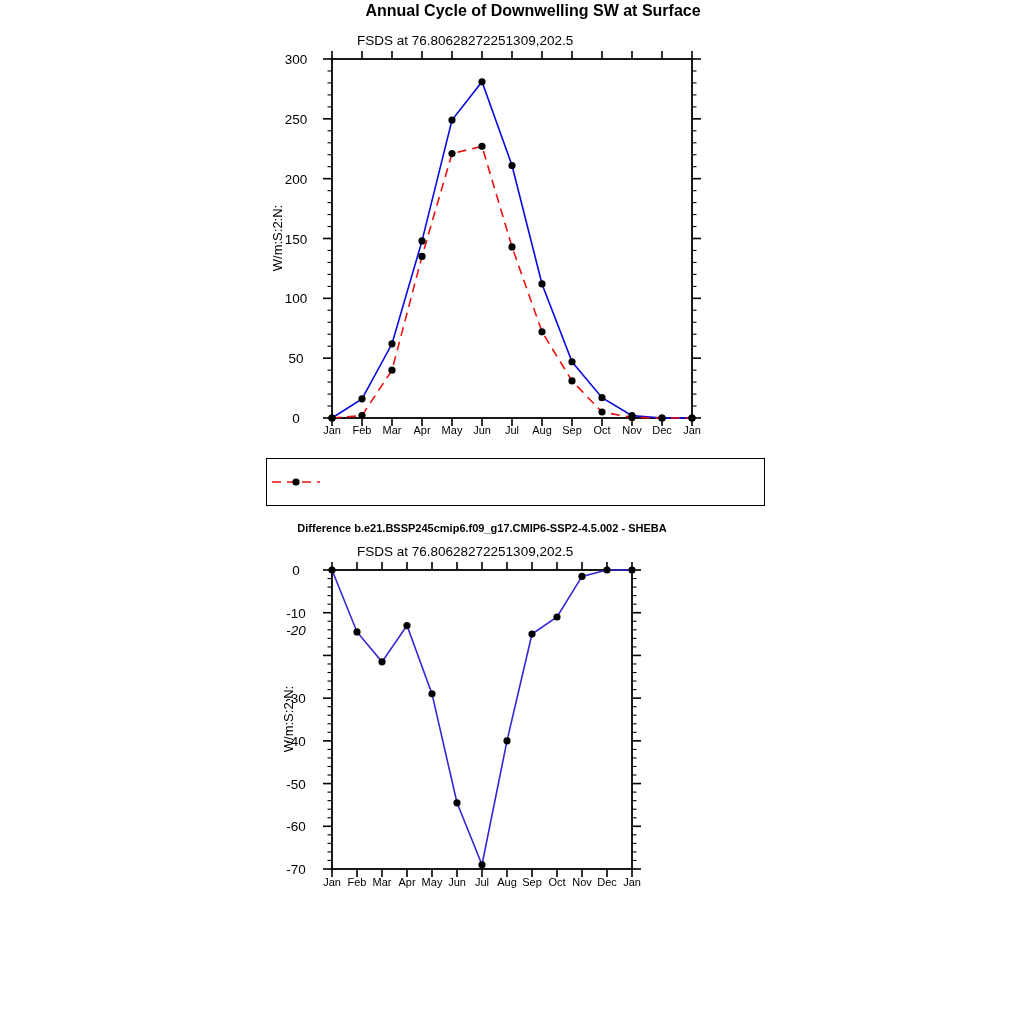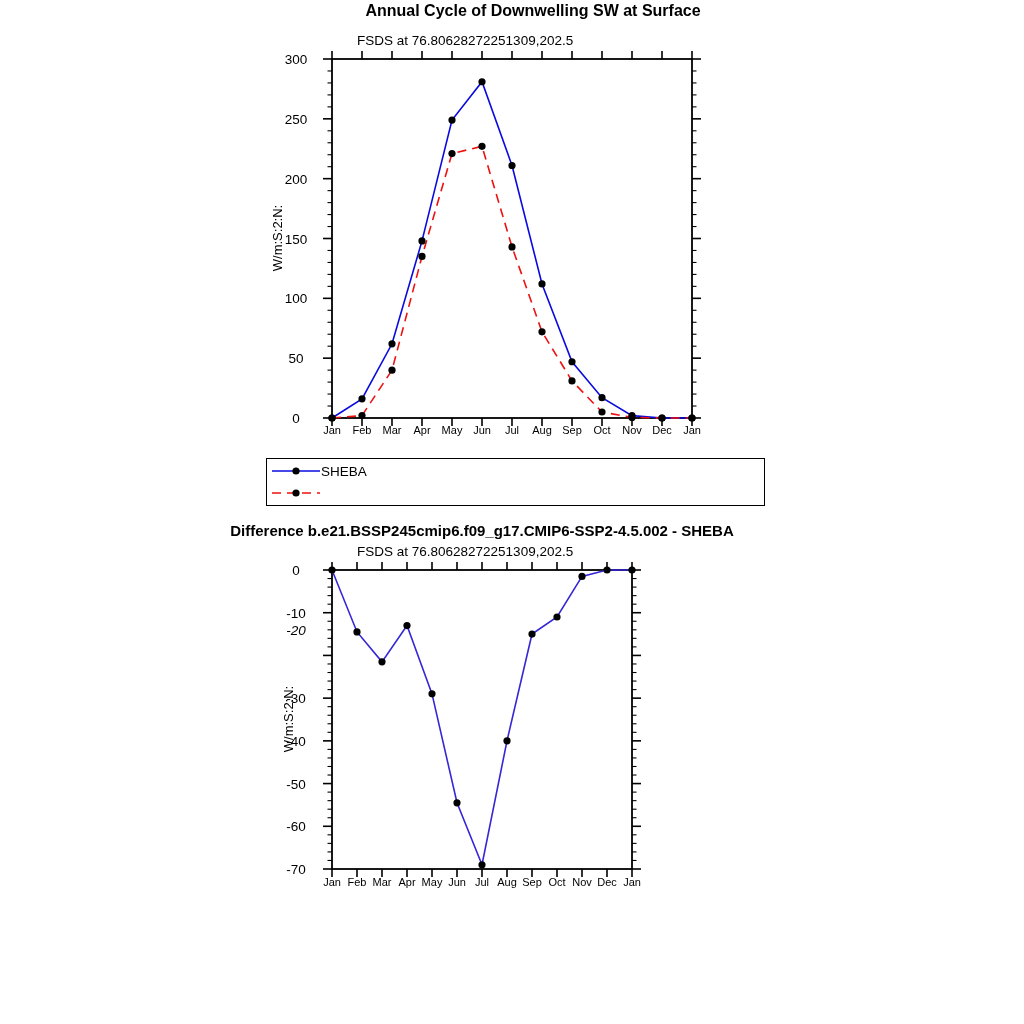--- a/index.html
+++ b/index.html
@@ -2,21 +2,21 @@
 <html><head>
 <meta charset="utf-8">
 <style>
   html,body{margin:0;padding:0;}
   body{
     width:1024px;height:1024px;background:#ffffff;position:relative;overflow:hidden;
     font-family:"Liberation Sans", sans-serif;color:#000;
   }
   .abs{position:absolute;white-space:nowrap;}
   .chart-title{font-weight:bold;font-size:16px;transform:translateX(-50%);}
-  .chart-title.small{font-size:15px;}
+  .chart-title.small{font-size:11px;}
   .chart-subtitle{font-size:13.5px;margin-left:27px;}
   .y-axis-title{font-size:13px;transform:translate(-50%,-50%) rotate(-90deg);}
   .y-tick-label{font-size:13.5px;width:44px;text-align:center;transform:translateY(-50%);}
   .x-tick-label{font-size:11px;transform:translateX(-50%);}
   #plot-svg{position:absolute;left:0;top:0;}
   .legend-box{
     position:absolute;border:1.3px solid #000;background:#fff;
     display:flex;flex-direction:column;justify-content:space-evenly;padding:1px 0;
   }
   .legend-row{display:flex;align-items:center;height:21px;}
@@ -281,27 +281,20 @@
     <div class="abs x-tick-label" style="left: 572px; top: 424px;">Sep</div>
     <div class="abs x-tick-label" style="left: 602px; top: 424px;">Oct</div>
     <div class="abs x-tick-label" style="left: 632px; top: 424px;">Nov</div>
     <div class="abs x-tick-label" style="left: 662px; top: 424px;">Dec</div>
     <div class="abs x-tick-label" style="left: 692px; top: 424px;">Jan</div>
   </div>
 
 <div class="legend-box" style="left:266px;top:458px;width:497px;height:44px;">
   <div class="legend-row">
     <svg class="swatch" width="50" height="14">
-      <line x1="1" y1="7" x2="49" y2="7" stroke-width="1.6" stroke="#0a0ae0"></line>
-      <circle cx="25" cy="7" r="3.6" fill="#000"></circle>
-    </svg>
-    <span class="label">SHEBA</span>
-  </div>
-  <div class="legend-row">
-    <svg class="swatch" width="50" height="14">
       <line x1="1" y1="7" x2="49" y2="7" stroke-width="1.6" stroke="#ee1111" stroke-dasharray="9,6"></line>
       <circle cx="25" cy="7" r="3.6" fill="#000"></circle>
     </svg>
   </div>
 </div>
 
 <div class="abs chart-title small" style="left:482px;top:522px;">Difference b.e21.BSSP245cmip6.f09_g17.CMIP6-SSP2-4.5.002 - SHEBA</div>
 <div class="abs chart-subtitle" style="left:330px;top:544px;">FSDS at 76.80628272251309,202.5</div>
 <div class="abs y-axis-title" style="left:288px;top:719px;">W/m:S:2:N:</div>
 <div id="labels-bottom">

